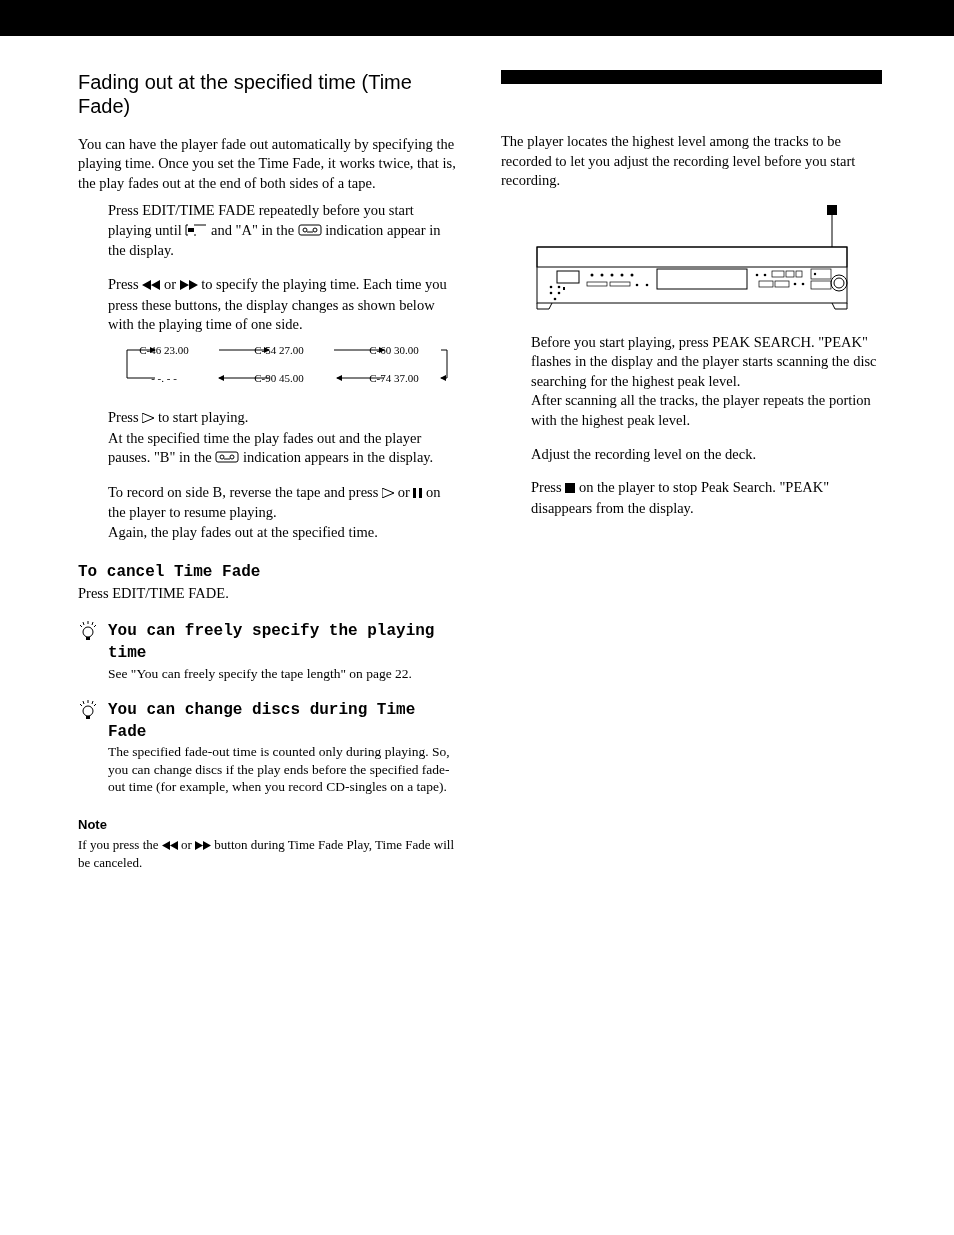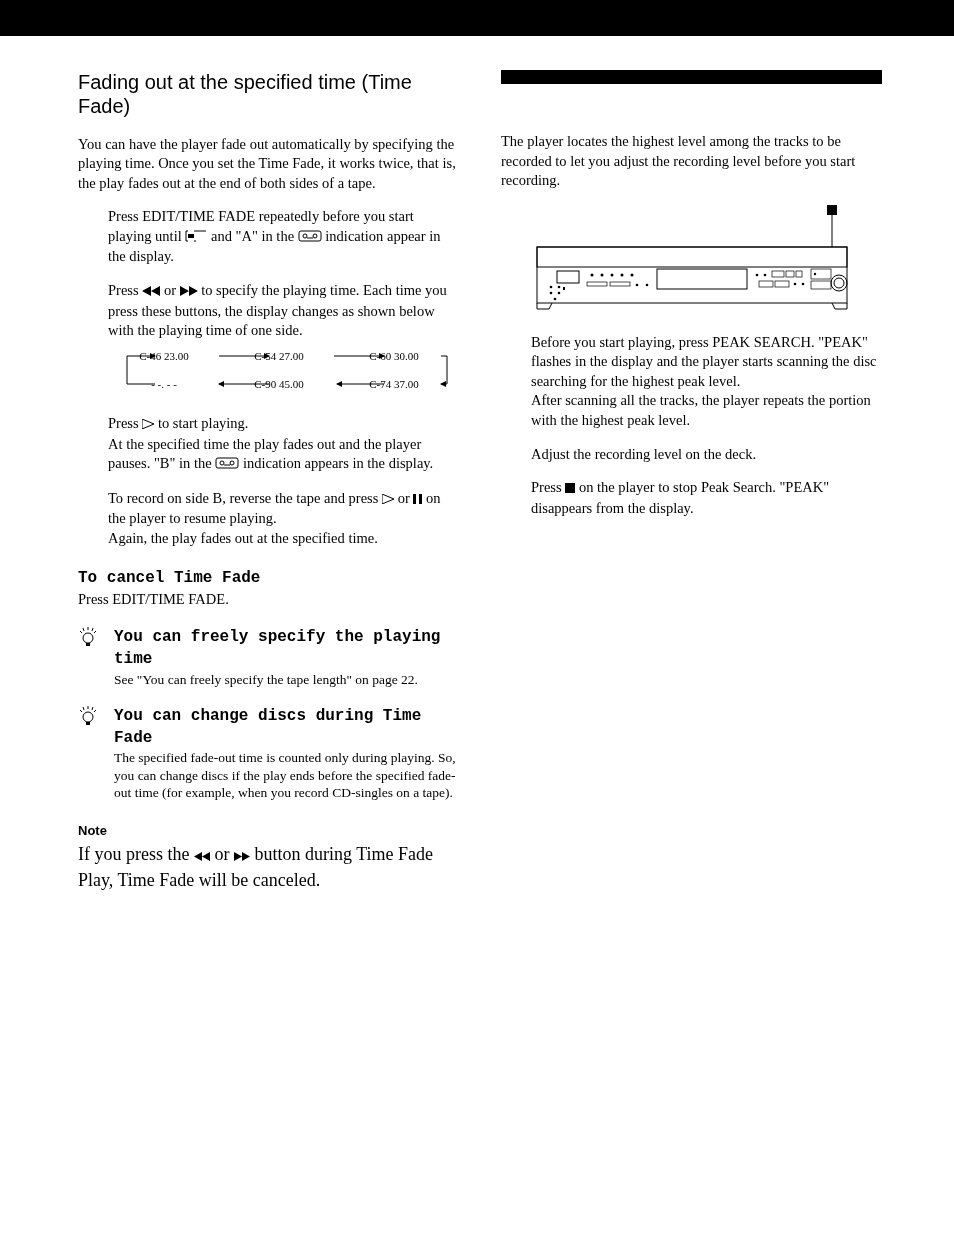--- a/index.html
+++ b/index.html
@@ -2,24 +2,24 @@
 <html><head>
 <meta charset="utf-8">
 <style>
   *{box-sizing:border-box;margin:0;padding:0}
   body{font-family:"Palatino Linotype","Book Antiqua",Georgia,serif;width:954px;height:1235px;background:#fff;color:#000;font-size:14.5px;line-height:1.35;position:relative}
   .topbar{width:100%;height:36px;background:#000}
   .page{display:flex;gap:42px;padding:34px 72px 0 78px}
   .col{width:392px}
   .head1{font-family:"Arial Narrow",Arial,sans-serif;font-stretch:condensed;font-weight:normal;font-size:20px;line-height:1.22;margin-bottom:16px;letter-spacing:0}
   .blackbar{height:14px;background:#000;margin-bottom:48px}
-  .para{margin-bottom:14px}
+  .para{margin-bottom:8px}
   .step{padding-left:30px;margin-bottom:14px}
   .bold-sans{font-family:Liberation Mono, monospace;font-stretch:condensed;font-weight:bold;font-size:16px}
-  .tip{display:flex;align-items:flex-start;gap:16px;margin-top:18px}
+  .tip{display:flex;align-items:flex-start;gap:10px;margin-top:18px}
   .tip-body{flex:1}
   .tip-body p{font-size:13.5px;line-height:1.3}
   svg{flex:0 0 auto}
   .flow{font-size:12px;text-align:center;margin:6px 0 10px 0;line-height:1.8}
   .glyph{display:inline-block;vertical-align:middle}
   .notes-h{font-family:"Arial Narrow",Arial,sans-serif;font-weight:bold;font-size:13px;margin-top:16px;margin-bottom:2px}
   .notes-body{font-size:13px;padding-left:14px;line-height:1.35}
   .device-wrap{display:flex;justify-content:center;margin:14px 0 18px 0;position:relative}
 </style>
 </head>
@@ -157,21 +157,21 @@
           </g>
         </svg>
     <div class="tip-body">
       <div class="bold-sans">You can change discs during Time Fade</div>
       <p>The specified fade-out time is counted only during playing. So, you can change discs if the play ends before the specified fade-out time (for example, when you record CD-singles on a tape).</p>
     </div>
   </div>
 
 
   <div class="notes-h" style="margin-top:20px">Note</div>
-  <p style="font-size:18px">
+  <p style="font-size:13px">
     <span>If you press the </span>
     <span class="glyph"><svg width="16" height="9" viewBox="0 0 18 10">
             <path d="M9 0 L0 5 L9 10 Z M18 0 L9 5 L18 10 Z" fill="#000"></path>
           </svg></span>
     <span> or </span>
     <span class="glyph"><svg width="16" height="9" viewBox="0 0 18 10">
             <path d="M0 0 L9 5 L0 10 Z M9 0 L18 5 L9 10 Z" fill="#000"></path>
           </svg></span>
     <span> button during Time Fade Play, Time Fade will be canceled.</span>
   </p>

